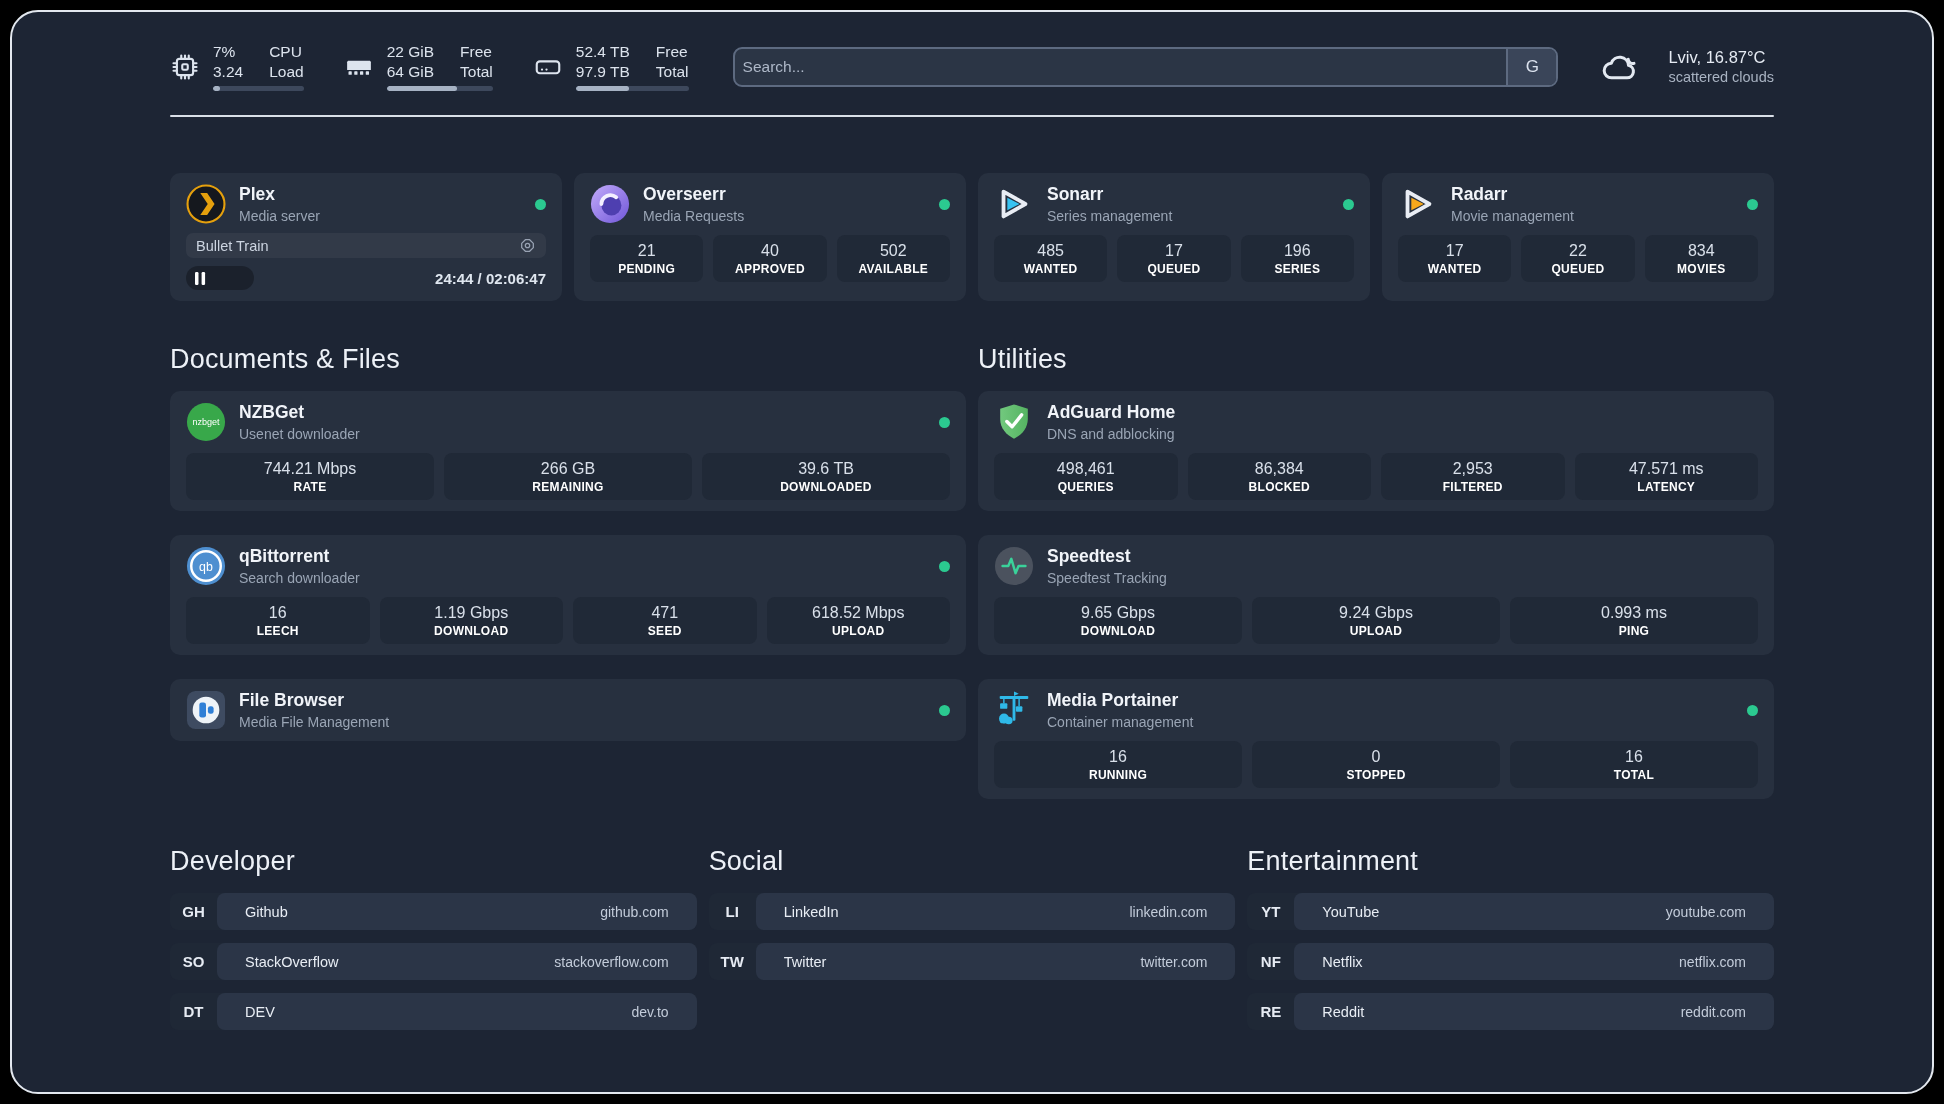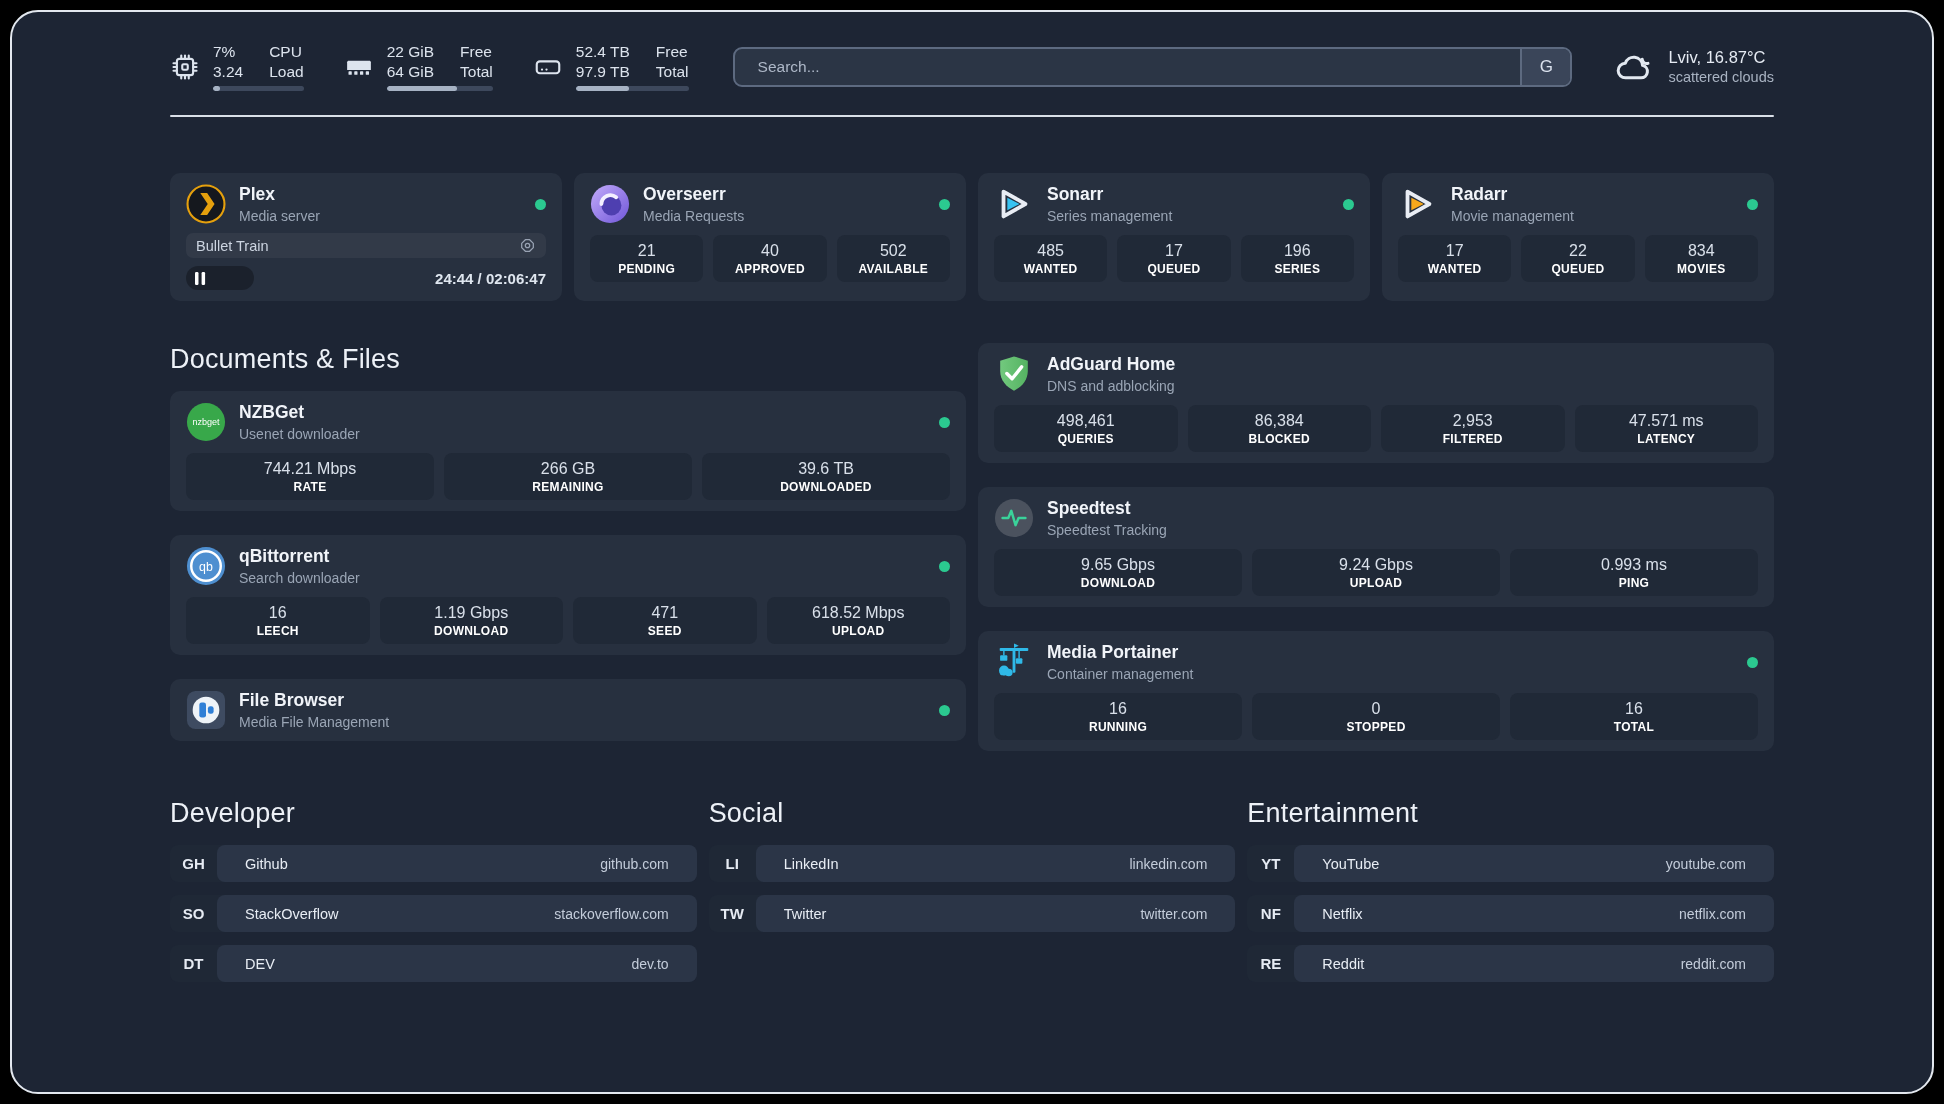--- a/index.html
+++ b/index.html
@@ -23,30 +23,30 @@
   .res-body{display:flex;flex-direction:column;}
   .res-rows{display:flex;gap:26px;font-size:15.5px;line-height:1.3;}
   .res-col{display:flex;flex-direction:column;}
   .res-bar{height:5px;border-radius:3px;background:#3d485c;overflow:hidden;margin-top:4px;}
   .res-fill{height:100%;background:#a6b2c3;border-radius:3px;}
 
   .search{flex:1;margin:0 42px 0 44px;position:relative;height:40px;}
   .search input{
     width:100%;height:100%;box-sizing:border-box;background:#2b3545;
     border:2px solid #5d6a80;border-radius:9px;color:#e8edf4;
-    font-size:15.5px;padding:0 64px 0 23px;outline:none;
+    font-size:15.5px;padding:0 64px 0 8px;outline:none;
     font-family:"Liberation Sans",sans-serif;
   }
   .search input::placeholder{color:#aeb8c8;}
   .search-btn{
     position:absolute;right:2px;top:2px;bottom:2px;width:48px;cursor:pointer;
     background:#3a4559;border-left:2px solid #5d6a80;border-radius:0 7px 7px 0;
     display:flex;align-items:center;justify-content:center;color:#dbe2ee;font-size:17px;
   }
-  .weather{display:flex;align-items:center;gap:14px;color:#e6ebf3;flex:none;}
+  .weather{display:flex;align-items:center;gap:28px;color:#e6ebf3;flex:none;}
   .weather-icon{width:40px;height:40px;display:block;}
   .weather-icon svg{width:100%;height:100%;display:block;}
   .weather-line1{font-size:16.5px;line-height:1.25;}
   .weather-line2{font-size:14.5px;color:#a9b3c2;line-height:1.25;}
 
   .divider{height:2px;background:#d9dfe7;margin-top:24px;border-radius:1px;}
 
   
   .section-title{font-size:27px;font-weight:500;color:#edf1f7;line-height:32px;margin:0 0 16px 0;letter-spacing:.2px;}
   .sec-media{margin-top:56px;}
@@ -424,20 +424,21 @@
                 <div class="svc-name">File Browser</div>
                 <div class="svc-desc">Media File Management</div>
               </div>
               <span class="dot"></span>
             </div>
           </div>
         </div>
       </section>
 
       <section>
+        <h2 class="section-title">Utilities</h2>
         <div class="stack">
 
           <div class="card">
             <div class="svc-head">
               <span class="svc-icon">
                 <svg viewBox="0 0 42 42">
                   <defs>
                       <linearGradient id="agd" x1="0" y1="0" x2="1" y2="0">
                     <stop offset="0" stop-color="#72c97e"></stop>
                         <stop offset="1" stop-color="#55b362"></stop>

